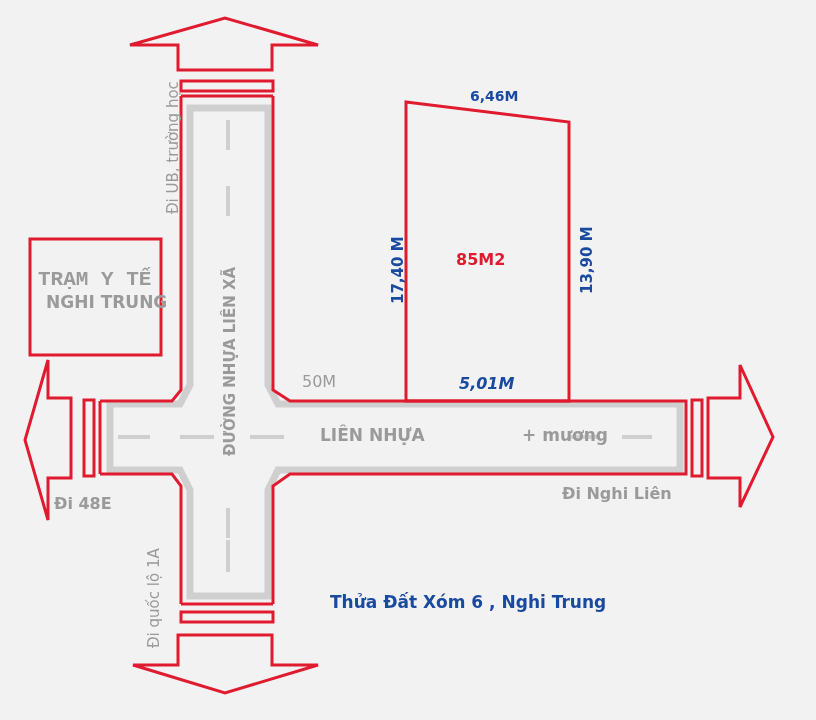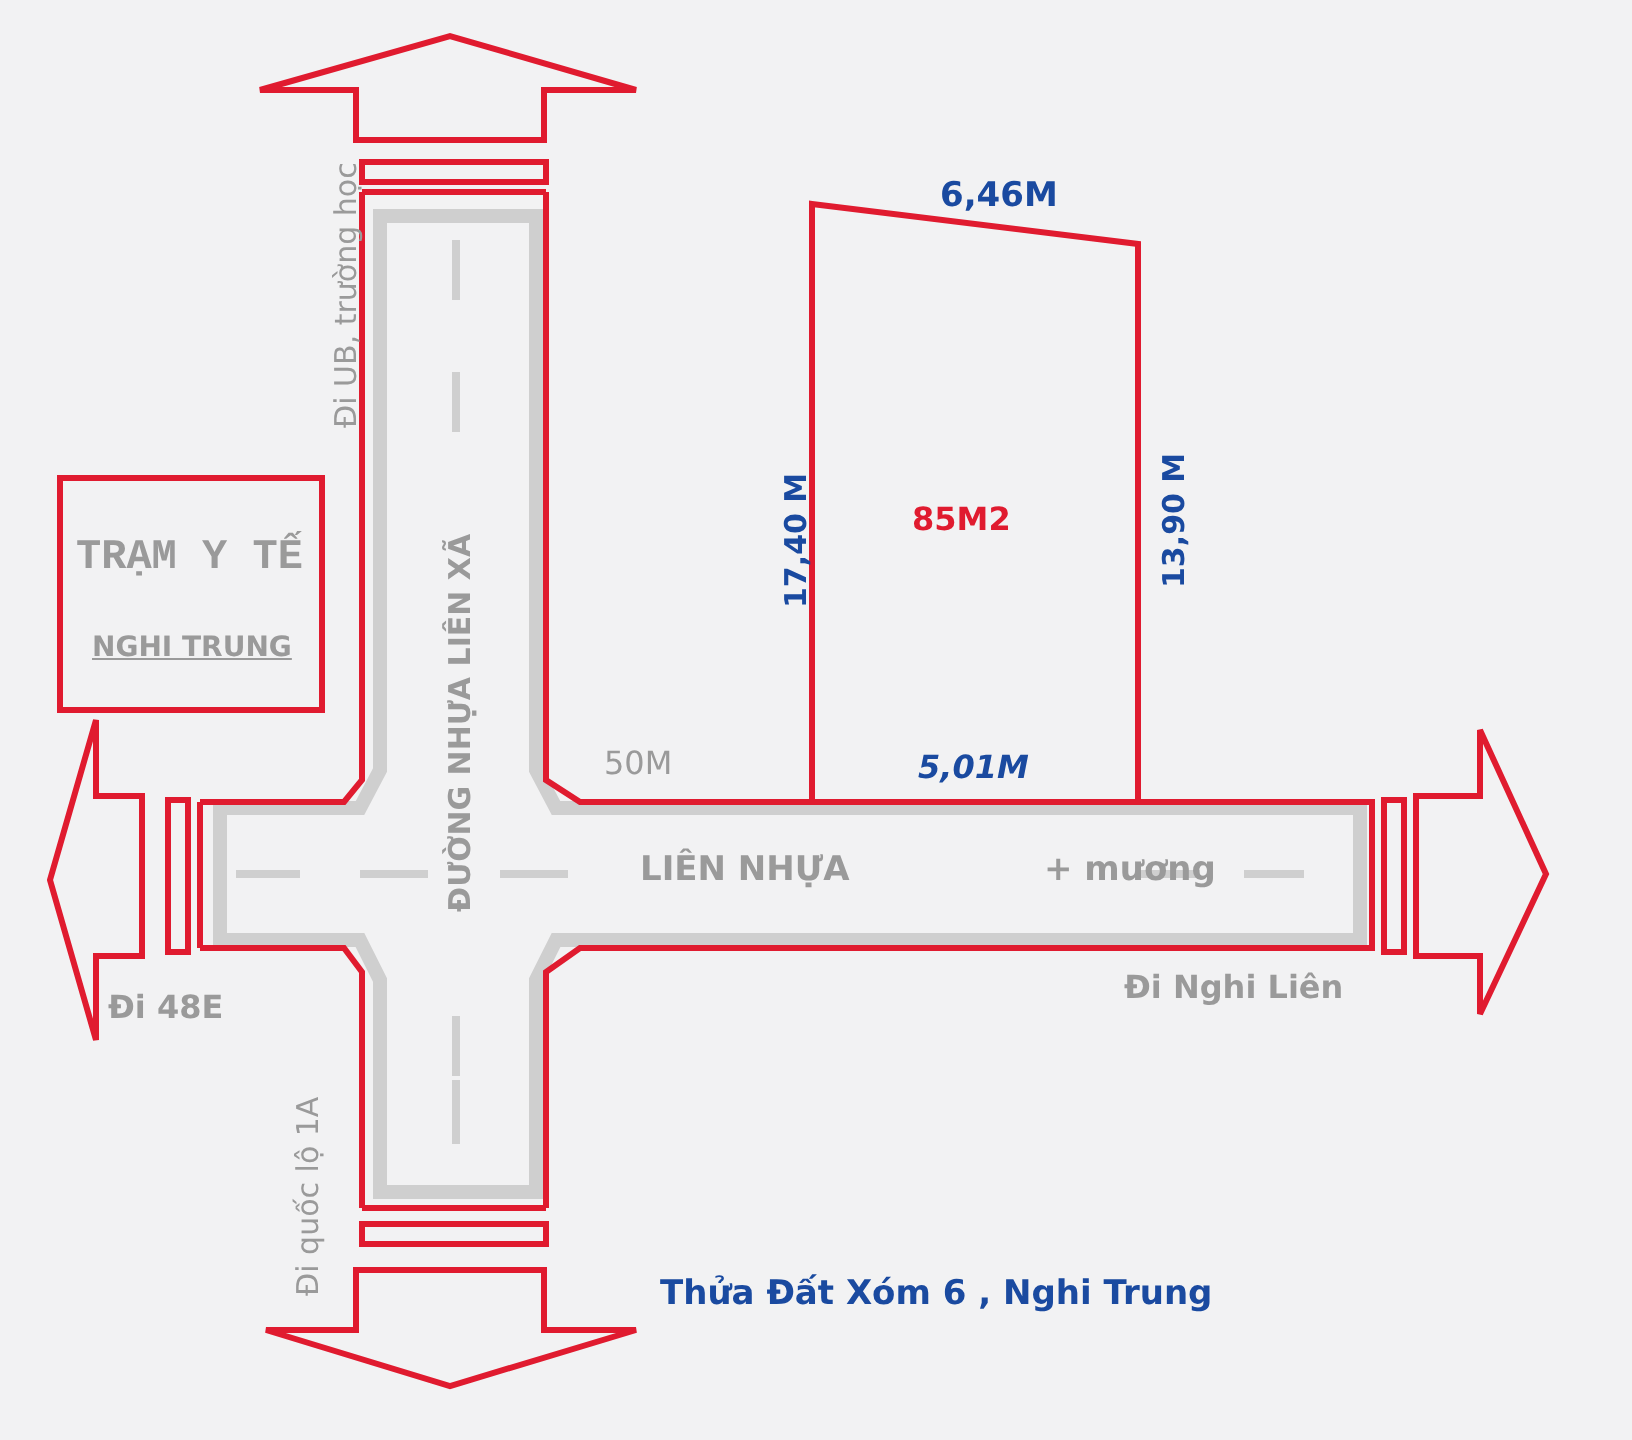--- a/index.html
+++ b/index.html
@@ -65,26 +65,26 @@
 
   <polygon points="406,102 569,122 569,401 406,401" fill="none" stroke="#e01b2f" stroke-width="3"></polygon>
 </svg>
 
 <div class="lbl gray vert" style="left:164px; top:214px; font-size:15px;">Đi UB, trường học</div>
 <div class="lbl gray vert" style="left:145px; top:648px; font-size:15px;">Đi quốc lộ 1A</div>
 <div class="lbl gray" style="left:54px; top:494px; font-size:16px; font-weight:bold;">Đi 48E</div>
 <div class="lbl gray" style="left:562px; top:484px; font-size:16px; font-weight:bold;">Đi Nghi Liên</div>
 
 <div class="lbl gray" style="left:38px; top:268px; font-size:21px; font-weight:bold;font-family:Liberation Mono, monospace;">TRẠM Y TẾ</div>
-<div class="lbl gray" style="left:46px; top:316px; font-size:14px; font-weight:bold;text-decoration:underline;">NGHI TRUNG</div>
+<div class="lbl gray" style="left:46px; top:292px; font-size:17px; font-weight:bold;">NGHI TRUNG</div>
 
 <div class="lbl gray vert" style="left:221px; top:456px; font-size:15px; font-weight:bold;">ĐƯỜNG NHỰA  LIÊN XÃ</div>
 <div class="lbl gray" style="left:320px; top:425px; font-size:17px; font-weight:bold;">LIÊN NHỰA</div>
 <div class="lbl gray" style="left:478px; top:425px; font-size:17px; font-weight:bold;margin-left:44px;">+ mương</div>
 
 <div class="lbl gray" style="left:302px; top:372px; font-size:16px;">50M</div>
-<div class="lbl blue" style="left:470px; top:88px; font-size:17px;">6,46M</div>
+<div class="lbl blue" style="left:470px; top:88px; font-size:14px;">6,46M</div>
 <div class="lbl blue" style="left:459px; top:374px; font-size:16px;font-style:italic;">5,01M</div>
 <div class="lbl blue vert" style="left:389px; top:304px; font-size:15px;">17,40 M</div>
 <div class="lbl blue vert" style="left:578px; top:294px; font-size:15px;">13,90 M</div>
 <div class="lbl red" style="left:456px; top:250px; font-size:16px;">85M2</div>
 
-<div class="lbl blue" style="left:330px; top:592px; font-size:17px;margin-top:45px;">Thửa Đất Xóm 6 , Nghi Trung</div>
+<div class="lbl blue" style="left:330px; top:592px; font-size:17px;">Thửa Đất Xóm 6 , Nghi Trung</div>
 
 </body></html>

